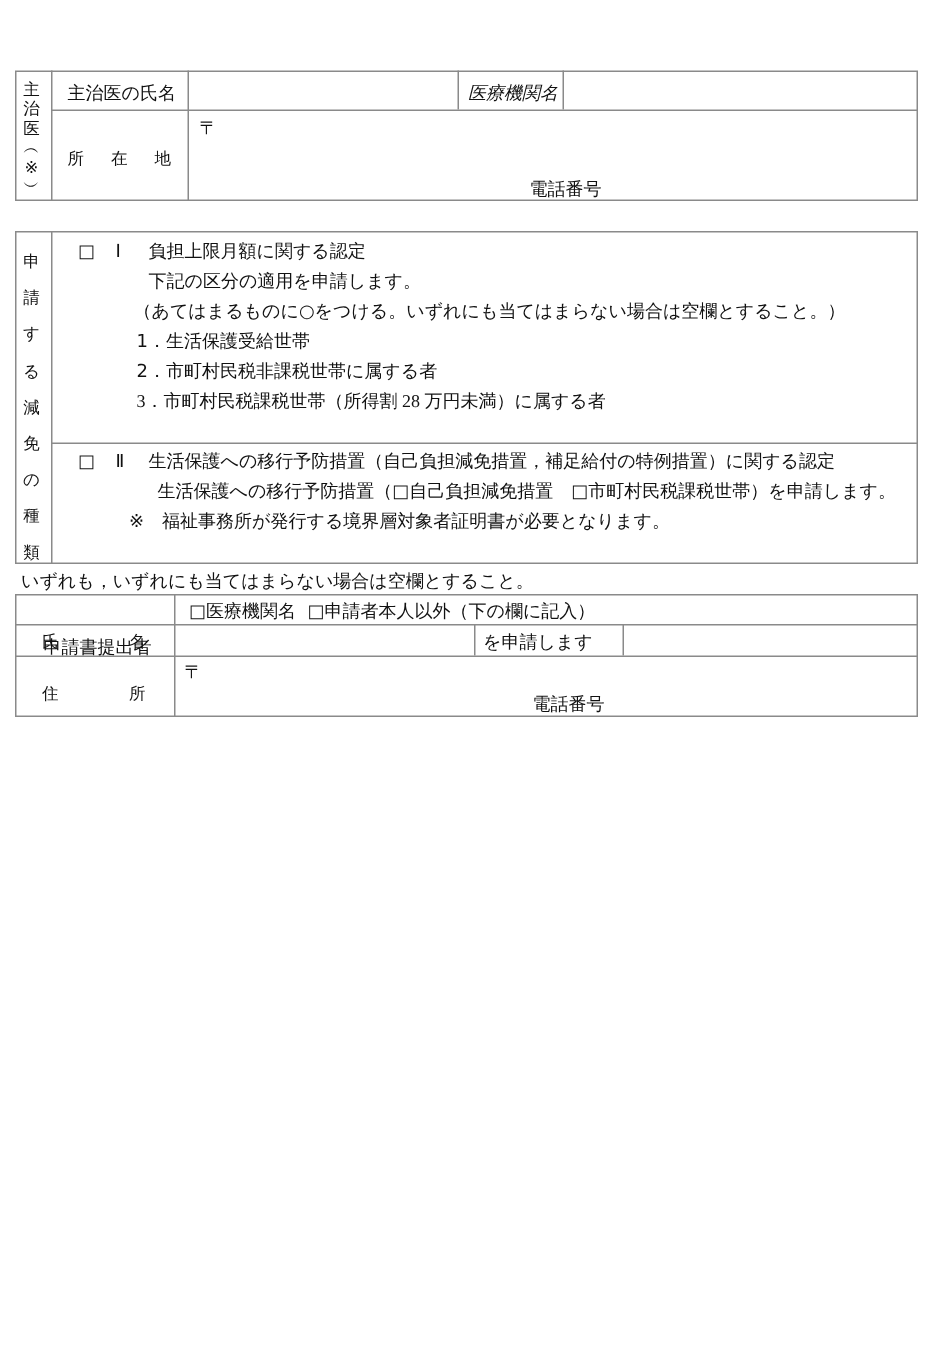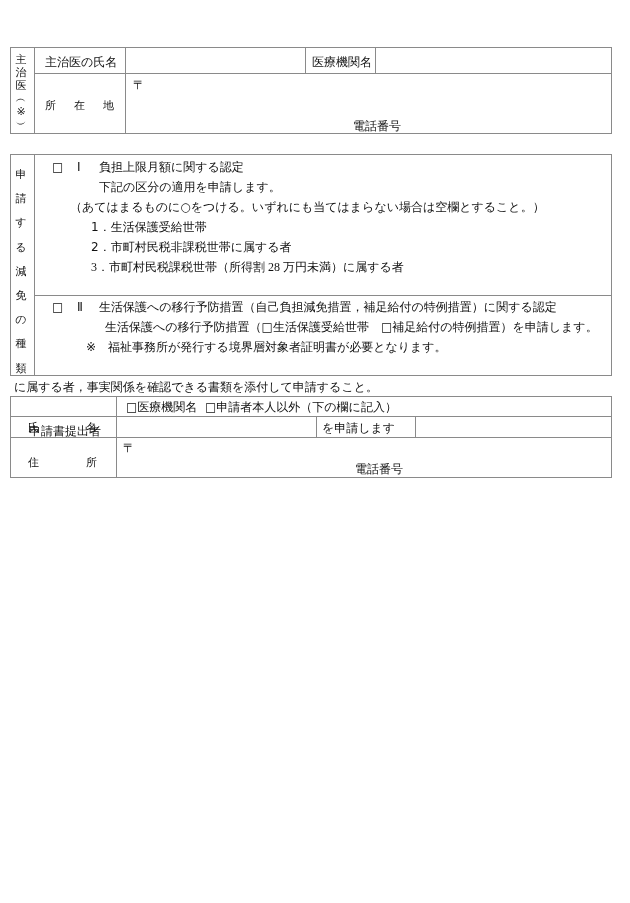--- a/index.html
+++ b/index.html
@@ -27,21 +27,21 @@
   <div>主</div>
   <div>治</div>
   <div>医</div>
   <div>︵</div>
   <div>※</div>
   <div>︶</div>
 </div>
 
 <div class="txt" style="left:45px;top:55px;">主治医の氏名</div>
 <div class="abs" style="left:126px;top:48px;width:178px;height:25px;"></div>
-<div class="txt" style="left:312px;top:55px;">医療機関名</div>
+<div class="txt" style="left:312px;top:55px;font-style:italic;">医療機関名</div>
 <div class="abs" style="left:376px;top:48px;width:235px;height:25px;"></div>
 
 <div class="abs spread" style="left:45px;top:98px;width:69px;">
   <span>所</span>
   <span>在</span>
   <span>地</span>
 </div>
 <div class="abs" style="left:126px;top:74px;width:485px;height:59px;"></div>
 <div class="txt" style="left:133px;top:78px;">〒</div>
 <div class="txt" style="left:353px;top:119px;">電話番号</div>
@@ -59,32 +59,32 @@
   <div>免</div>
   <div>の</div>
   <div>種</div>
   <div>類</div>
 </div>
 
 <div class="txt" style="left:52px;top:160px;">□</div>
 <div class="txt" style="left:77px;top:160px;">Ⅰ</div>
 <div class="txt" style="left:99px;top:160px;">負担上限月額に関する認定</div>
 <div class="txt" style="left:99px;top:180px;">下記の区分の適用を申請します。</div>
-<div class="txt" style="left:70px;top:200px;">（あてはまるものに○をつける。いずれにも当てはまらない場合は空欄とすること。）</div>
+<div class="txt" style="left:89px;top:200px;">（あてはまるものに○をつける。いずれにも当てはまらない場合は空欄とすること。）</div>
 <div class="txt" style="left:91px;top:220px;">1．生活保護受給世帯</div>
 <div class="txt" style="left:91px;top:240px;">2．市町村民税非課税世帯に属する者</div>
 <div class="txt" style="left:91px;top:260px;font-family:Liberation Serif, serif;">3．市町村民税課税世帯（所得割 28 万円未満）に属する者</div>
 
 <div class="txt" style="left:52px;top:300px;">□</div>
 <div class="txt" style="left:77px;top:300px;">Ⅱ</div>
 <div class="txt" style="left:99px;top:300px;text-align:center;">生活保護への移行予防措置（自己負担減免措置，補足給付の特例措置）に関する認定</div>
-<div class="txt" style="left:105px;top:320px;">生活保護への移行予防措置（□生活保護受給世帯　□補足給付の特例措置）を申請します。</div>
+<div class="txt" style="left:105px;top:320px;">生活保護への移行予防措置（□自己負担減免措置　□市町村民税課税世帯）を申請します。</div>
 <div class="txt" style="left:86px;top:340px;">※　福祉事務所が発行する境界層対象者証明書が必要となります。</div>
 
-<div class="txt" style="left:14px;top:380px;">に属する者，事実関係を確認できる書類を添付して申請すること。</div>
+<div class="txt" style="left:14px;top:380px;">いずれも，いずれにも当てはまらない場合は空欄とすること。</div>
 
 <div class="box" style="left:10px;top:396px;width:602px;height:82px;"></div>
 <div class="vline" style="left:116px;top:396px;height:82px;"></div>
 <div class="hline" style="left:10px;top:416px;width:602px;"></div>
 <div class="hline" style="left:10px;top:437px;width:602px;"></div>
 <div class="vline" style="left:316px;top:416px;height:21px;"></div>
 <div class="vline" style="left:415px;top:416px;height:21px;"></div>
 
 <div class="txt" style="left:29px;top:424px;">申請書提出者</div>
 <div class="txt" style="left:126px;top:400px;">□医療機関名</div>

